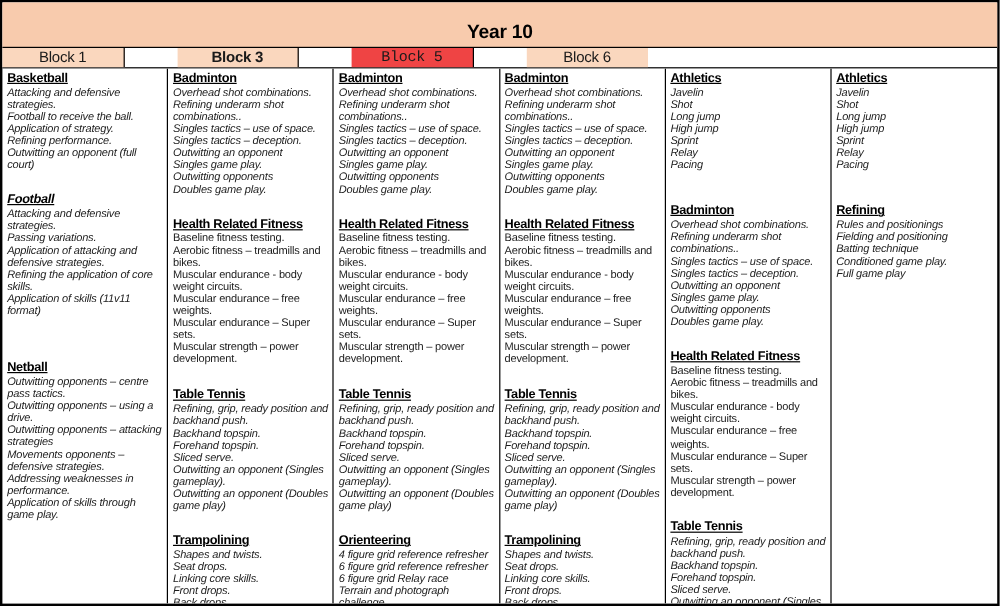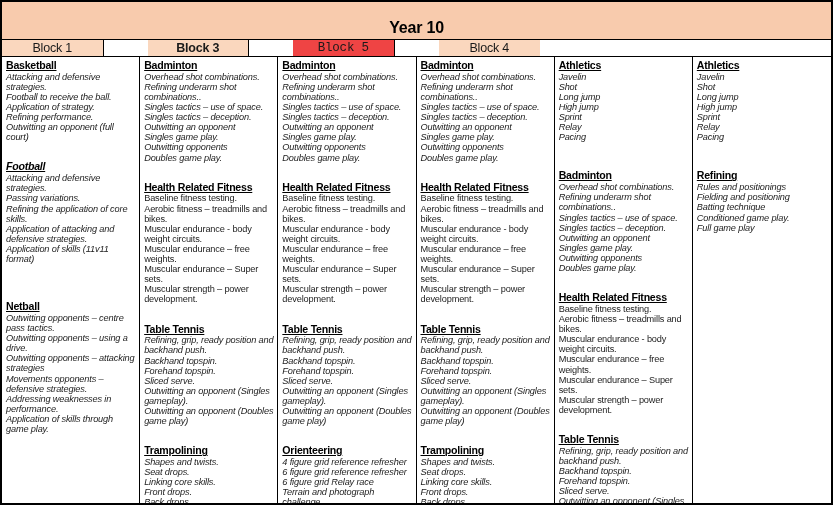--- a/index.html
+++ b/index.html
@@ -73,36 +73,36 @@
 </style>
 </head>
 <body>
 
 <div class="table">
   <div class="title-row" style="background: rgb(248, 203, 173);">Year 10</div>
   <div class="headers" id="headers">
       <div class="header-cell" style="background: rgb(250, 215, 190);">Block 1</div>
       <div class="header-cell" style="background: rgb(250, 215, 190); font-weight: bold;">Block 3</div>
       <div class="header-cell" style="background: #ef4444; font-family: Liberation Mono, monospace;">Block 5</div>
-      <div class="header-cell" style="background: rgb(250, 215, 190);">Block 4</div>
+      <div class="header-cell" style="background: rgb(250, 215, 190);">Block 6</div>
     </div>
   <div class="body" id="body">
       <div class="cell">
         <div class="sec-heading">Basketball</div>
         <div class="item it">Attacking and defensive strategies.</div>
         <div class="item it">Football to receive the ball.</div>
         <div class="item it">Application of strategy.</div>
         <div class="item it">Refining performance.</div>
         <div class="item it">Outwitting an opponent (full court)</div>
         <div class="spacer" style="height: 18px;"></div>
         <div class="sec-heading it">Football</div>
         <div class="item it">Attacking and defensive strategies.</div>
         <div class="item it">Passing variations.</div>
+        <div class="item it">Application of attacking and defensive strategies.</div>
         <div class="item it">Refining the application of core skills.</div>
-        <div class="item it">Application of attacking and defensive strategies.</div>
         <div class="item it">Application of skills (11v11 format)</div>
         <div class="spacer" style="height: 36px;"></div>
         <div class="sec-heading">Netball</div>
         <div class="item it">Outwitting opponents – centre pass tactics.</div>
         <div class="item it">Outwitting opponents – using a drive.</div>
         <div class="item it">Outwitting opponents – attacking strategies</div>
         <div class="item it">Movements opponents – defensive strategies.</div>
         <div class="item it">Addressing weaknesses in performance.</div>
         <div class="item it">Application of skills through game play.</div>
       </div>

